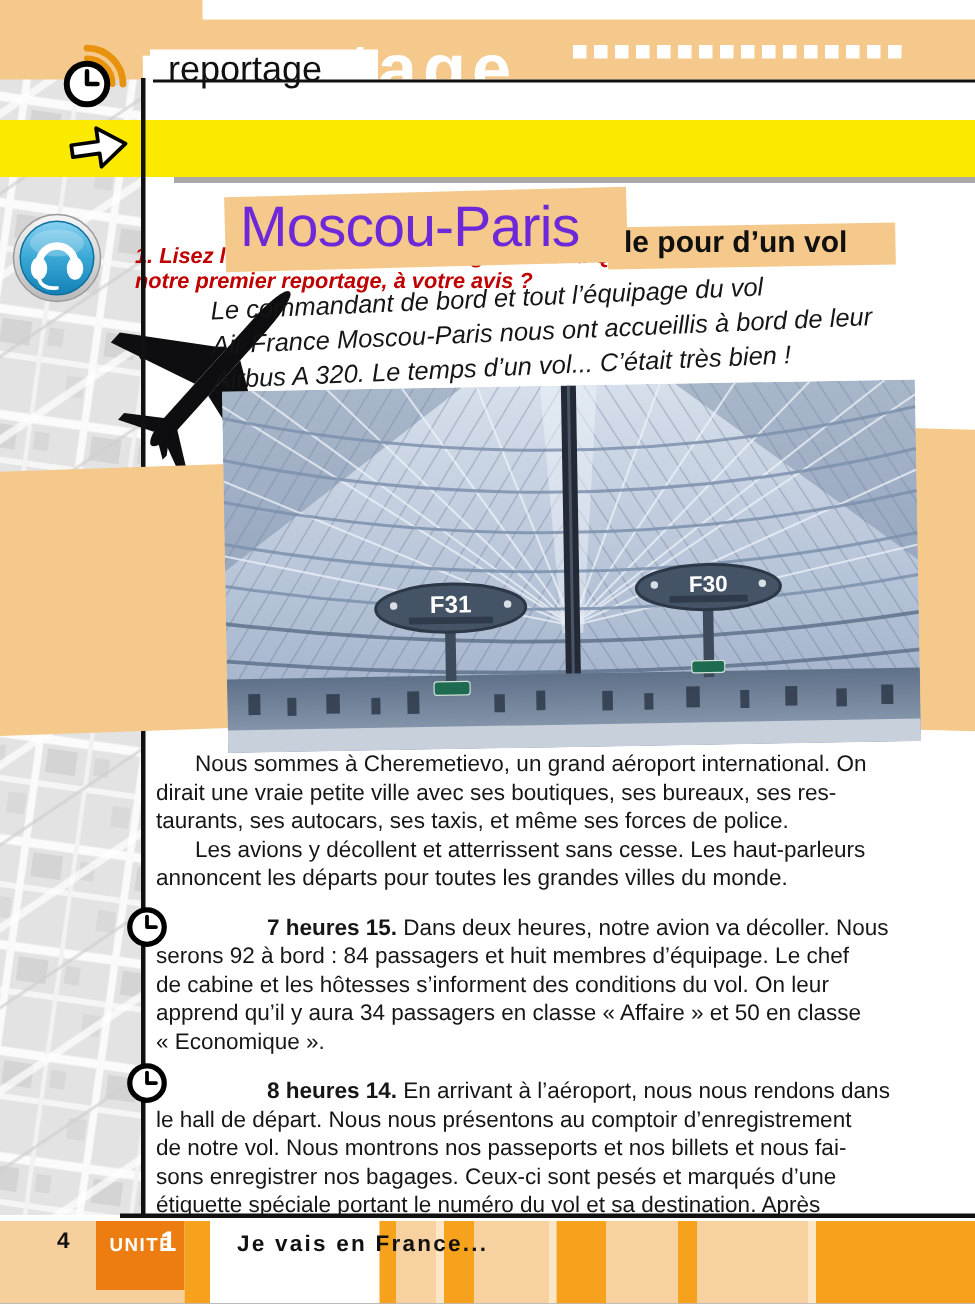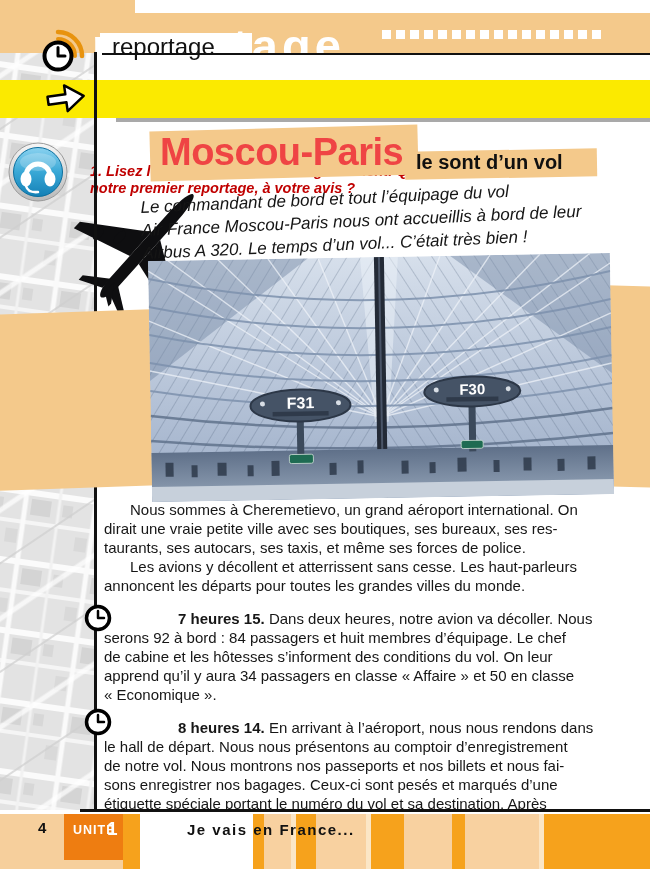--- a/index.html
+++ b/index.html
@@ -24,21 +24,21 @@
   .banner-shadow{left:116px;top:118px;width:534px;height:4px;background:#a9a9a9;}
   .banner-text{left:90px;top:83px;font-size:14.5px;line-height:17px;font-weight:bold;font-style:italic;color:#C00000;}
   
   .map-strip{left:0;top:52px;width:95px;height:758px;}
   .vline{left:94px;top:52px;width:3px;height:758px;background:#111;}
   
   .tan-left{left:-6px;top:312px;width:160px;height:176px;background:#F4C98B;transform:rotate(-2deg);}
   .tan-right{left:604px;top:286px;width:56px;height:201px;background:#F4C98B;transform:rotate(1.5deg);}
   
   .title-block{left:150px;top:128px;width:268px;height:50px;background:#F4C98B;transform:rotate(-1.5deg);}
-  .title-text{left:160px;top:131px;font-size:38px;font-weight:bold;color:#ef4444;letter-spacing:-0.5px;text-align:right;}
+  .title-text{left:160px;top:131px;font-size:38px;font-weight:normal;color:#6d28d9;letter-spacing:-0.5px;text-align:right;}
   .subtitle-block{left:405px;top:150px;width:192px;height:28px;background:#F4C98B;transform:rotate(-1deg);}
   .subtitle-text{left:416px;top:151px;font-size:20px;font-weight:bold;color:#101010;}
   .intro{left:140px;top:196px;width:520px;font-size:17px;line-height:23px;font-style:italic;color:#151515;
          white-space:pre-line;transform:rotate(-2.5deg);transform-origin:left top;}
   
   .photo{left:150px;top:257px;width:462px;height:241px;transform:rotate(-1deg);overflow:hidden;}
   
   .article{left:104px;top:500px;width:548px;font-size:15px;line-height:19px;color:#161616;}
   .article p{margin:0;white-space:pre-line;text-indent:26px;}
   .article p.gap{margin-top:14px;}
@@ -50,21 +50,21 @@
   .footer-rule{left:80px;top:809px;width:570px;height:2.5px;background:#111;}
   .footer{left:0;top:814px;width:650px;height:55px;background:#ffffff;}
   .footer .st{position:absolute;top:0;height:55px;}
   .f-tan{left:0;width:64px;background:#F6CF9C;}
   .f-unit-under{left:64px;width:59px;background:#F6CF9C;}
   .f-unit{left:64px;width:59px;height:46px !important;background:#EE7D11;}
   .f-bright{left:123px;width:17px;background:#F6A21C;}
   .page-number{left:38px;top:5px;font-size:15px;font-weight:bold;color:#111;position:absolute;}
   .unit-label{left:9px;top:9px;font-size:12.5px;font-weight:bold;color:#fff;letter-spacing:1px;position:absolute;}
   .unit-number{left:43px;top:4px;font-size:19px;font-weight:bold;color:#fff;position:absolute;}
-  .book-title{left:158px;top:7px;font-size:15px;font-weight:bold;color:#111;letter-spacing:1.5px;position:absolute;margin-left:29px;}
+  .book-title{left:158px;top:7px;font-size:15px;font-weight:bold;color:#111;letter-spacing:1.5px;position:absolute;}
 </style>
 </head>
 <body>
 
 <div id="page">
 
   <div class="abs map-strip">
     <svg width="95" height="758" xmlns="http://www.w3.org/2000/svg">
       <defs>
         <pattern id="mapP" width="70" height="70" patternUnits="userSpaceOnUse" patternTransform="rotate(8)">
@@ -169,21 +169,21 @@
   </svg>
 
   <div class="abs vline"></div>
 
   <div class="abs tan-left"></div>
   <div class="abs tan-right"></div>
 
   <div class="abs title-block"></div>
   <div class="abs title-text">Moscou-Paris</div>
   <div class="abs subtitle-block"></div>
-  <div class="abs subtitle-text">le sont d’un vol</div>
+  <div class="abs subtitle-text">le pour d’un vol</div>
 
   <div class="abs intro">Le commandant de bord et tout l’équipage du vol
 Air France Moscou-Paris nous ont accueillis à bord de leur
 Airbus A 320. Le temps d’un vol... C’était très bien !</div>
 
   <div class="abs photo">
     <svg width="462" height="241" viewBox="0 0 462 241" xmlns="http://www.w3.org/2000/svg">
       <defs>
         <linearGradient id="skyG" x1="0" y1="0" x2="0" y2="1">
           <stop offset="0" stop-color="#d6dfeb"></stop>

